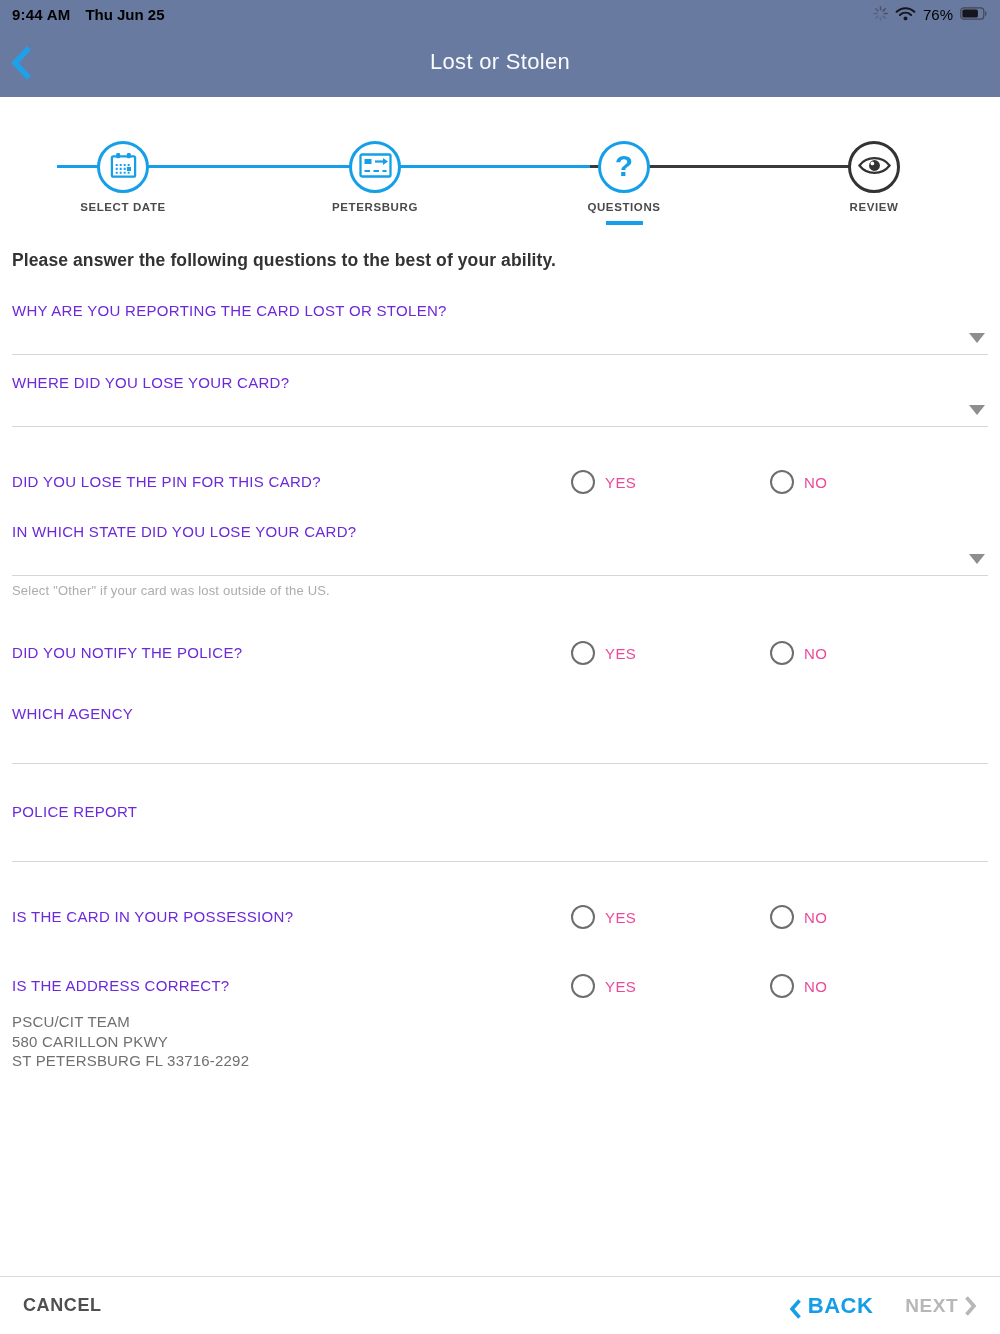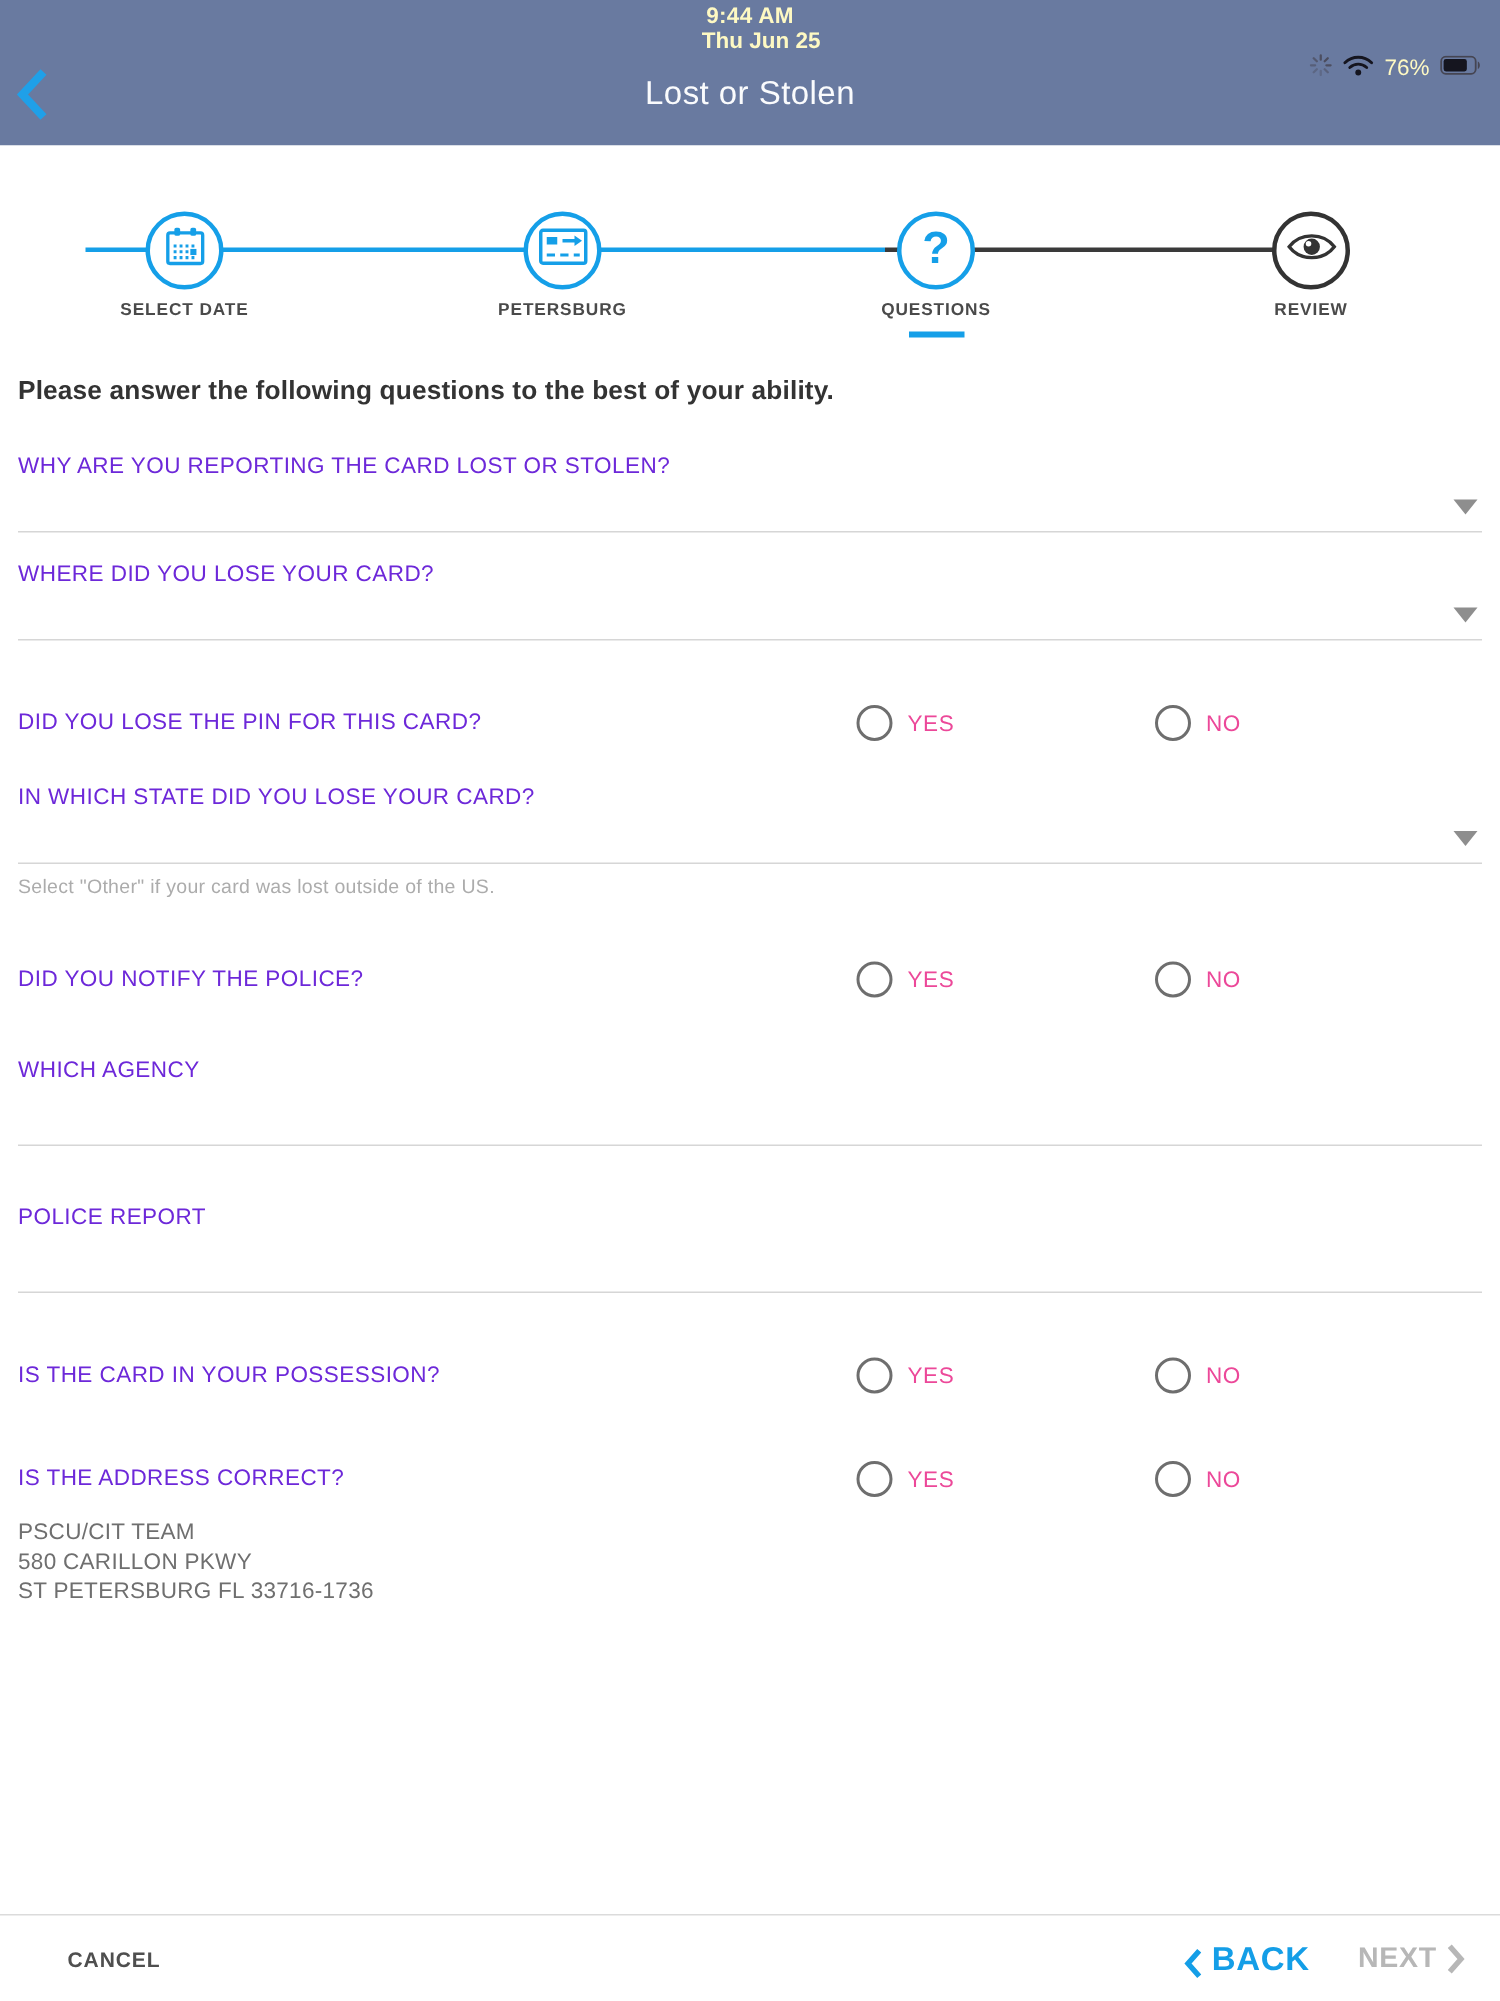--- a/index.html
+++ b/index.html
@@ -2,21 +2,21 @@
 <html><head>
 <meta charset="utf-8">
 <style>
   * { margin:0; padding:0; box-sizing:border-box; }
   html,body { width:1000px; height:1334px; }
   body { font-family:"Liberation Sans", sans-serif; background:#fff; position:relative; overflow:hidden; }
   .screen { position:relative; width:1000px; height:1334px; background:#fff; }
 
   
   .topbar { background:#697AA0; }
-  .status-bar { height:27px; display:flex; align-items:center; padding:2px 12px 0 12px; color:#fef9c3; font-size:15px;flex-direction:column; }
+  .status-bar { height:27px; display:flex; align-items:center; padding:2px 12px 0 12px; color:#000000; font-size:15px; }
   .sb-time { font-weight:700; letter-spacing:.2px; }
   .sb-date { font-weight:600; margin-left:15px; }
   .sb-right { margin-left:auto; display:flex; align-items:center; gap:7px; }
   .sb-batt-pct { font-weight:500; }
   .nav-bar { height:70px; display:flex; align-items:center; justify-content:center; position:relative; }
   .nav-title { color:#FAFBFD; font-size:22px; font-weight:400; letter-spacing:.3px; }
   .nav-back { position:absolute; left:10px; top:14px; width:36px; height:44px; display:flex; align-items:center; cursor:pointer; }
 
   
   .stepper { position:relative; height:138px; background:#fff; }
@@ -44,21 +44,21 @@
   .radio-row { position:relative; height:28px; display:flex; align-items:center;margin-top:41px; }
   .radio-row .q-label { flex:0 0 auto; }
   .opt { position:absolute; top:0; display:flex; align-items:center; height:28px; cursor:pointer; }
   .opt-yes { left:559px; } .opt-no { left:758px; }
   .radio-circle { width:24px; height:24px; border:2.5px solid #6E6E6E; border-radius:50%; background:#fff; }
   .opt-text { margin-left:10px; font-size:15px; color:#ec4899; letter-spacing:.4px; }
   .address { margin-top:12px; font-size:15px; color:#6F6F6F; line-height:19.5px; letter-spacing:.2px; }
 
   
   .footer { position:absolute; left:0; right:0; bottom:0; height:58px; background:#fff; border-top:1px solid #DBDBDB; display:flex; align-items:center; padding:0 23px; }
-  .btn-cancel { font-size:14px; font-weight:700; color:#4F4F4F; letter-spacing:.6px; cursor:pointer;margin-left:22px; }
+  .btn-cancel { font-size:18px; font-weight:700; color:#4F4F4F; letter-spacing:.6px; cursor:pointer; }
   .footer-right { margin-left:auto; display:flex; align-items:center; }
   .btn-back { display:flex; align-items:flex-end; color:#149EE7; font-size:22px; font-weight:700; letter-spacing:.5px; cursor:pointer; }
   .btn-back svg { margin-right:7px; }
   .btn-next { display:flex; align-items:center; color:#B7B7B7; font-size:19px; font-weight:700; letter-spacing:.5px; margin-left:32px; cursor:default; }
   .btn-next svg { margin-left:7px; }
 </style>
 </head>
 <body>
 
 <div class="screen">
@@ -232,21 +232,21 @@
       </span>
       <span class="opt opt-no">
         <span class="radio-circle"></span>
         <span class="opt-text">NO</span>
       </span>
     </div>
 
     <div class="address">
       <div>PSCU/CIT TEAM</div>
       <div>580 CARILLON PKWY</div>
-      <div>ST PETERSBURG FL 33716-1736</div>
+      <div>ST PETERSBURG FL 33716-2292</div>
     </div>
 
   </div>
 
   <div class="footer">
     <span class="btn-cancel">CANCEL</span>
     <span class="footer-right">
       <span class="btn-back">
         <svg width="12" height="20" viewBox="0 0 12 20">
           <path d="M10.5 1.5 L3 10 L10.5 18.5" fill="none" stroke="#149EE7" stroke-width="3.6"></path>

